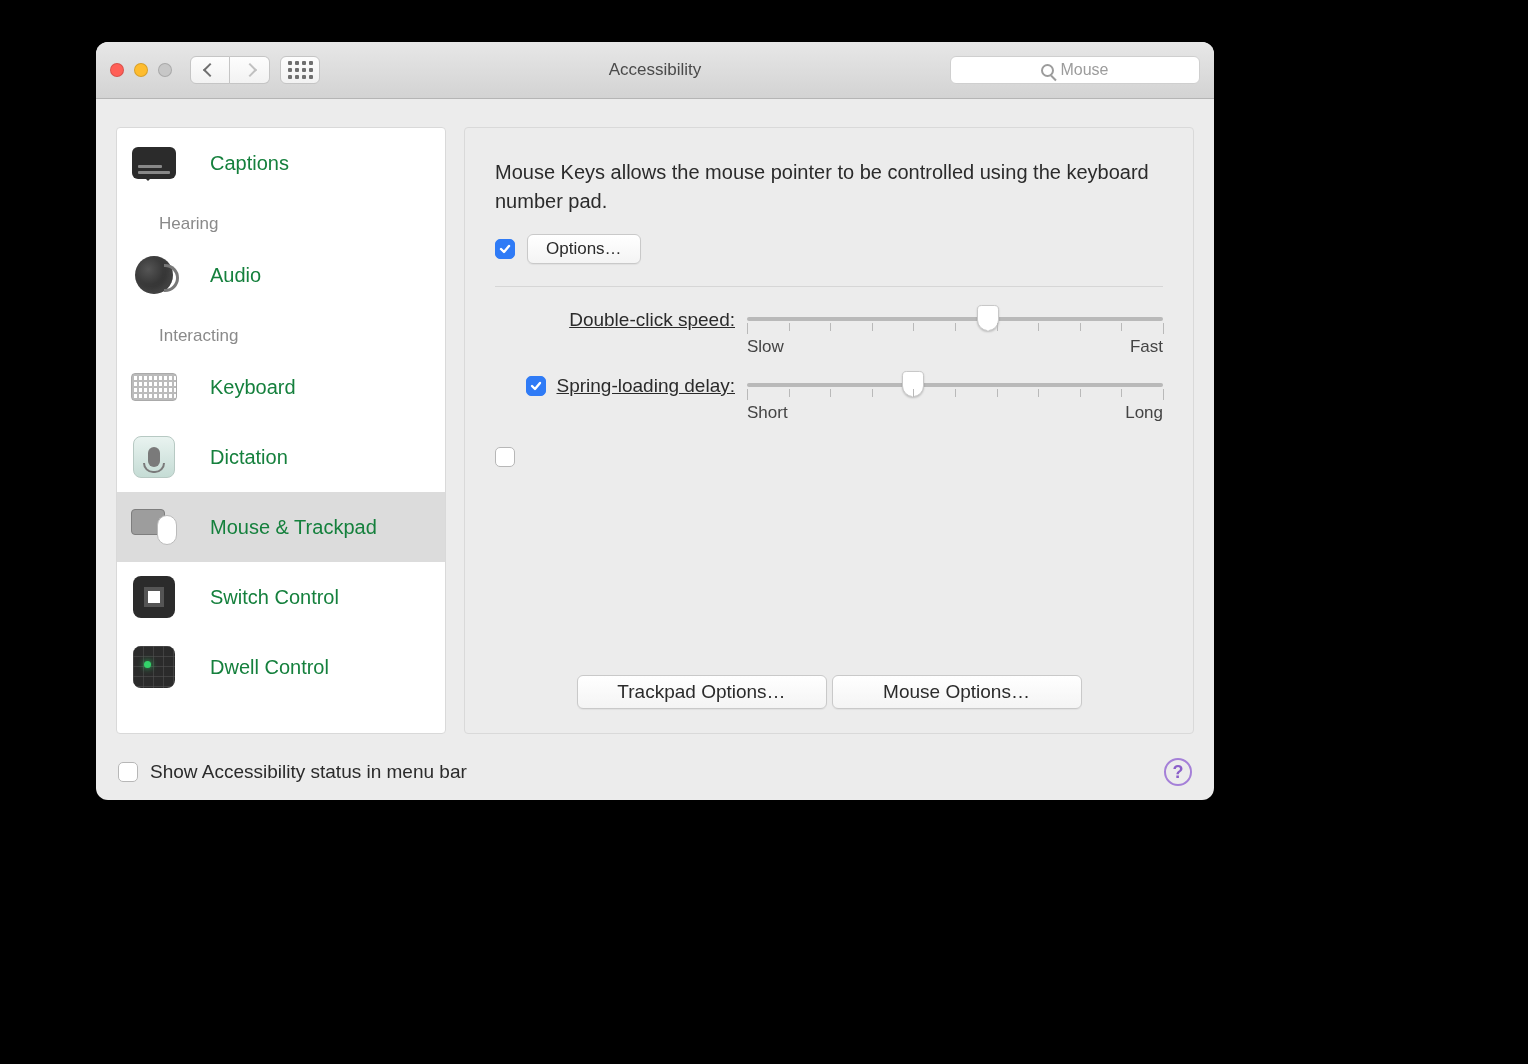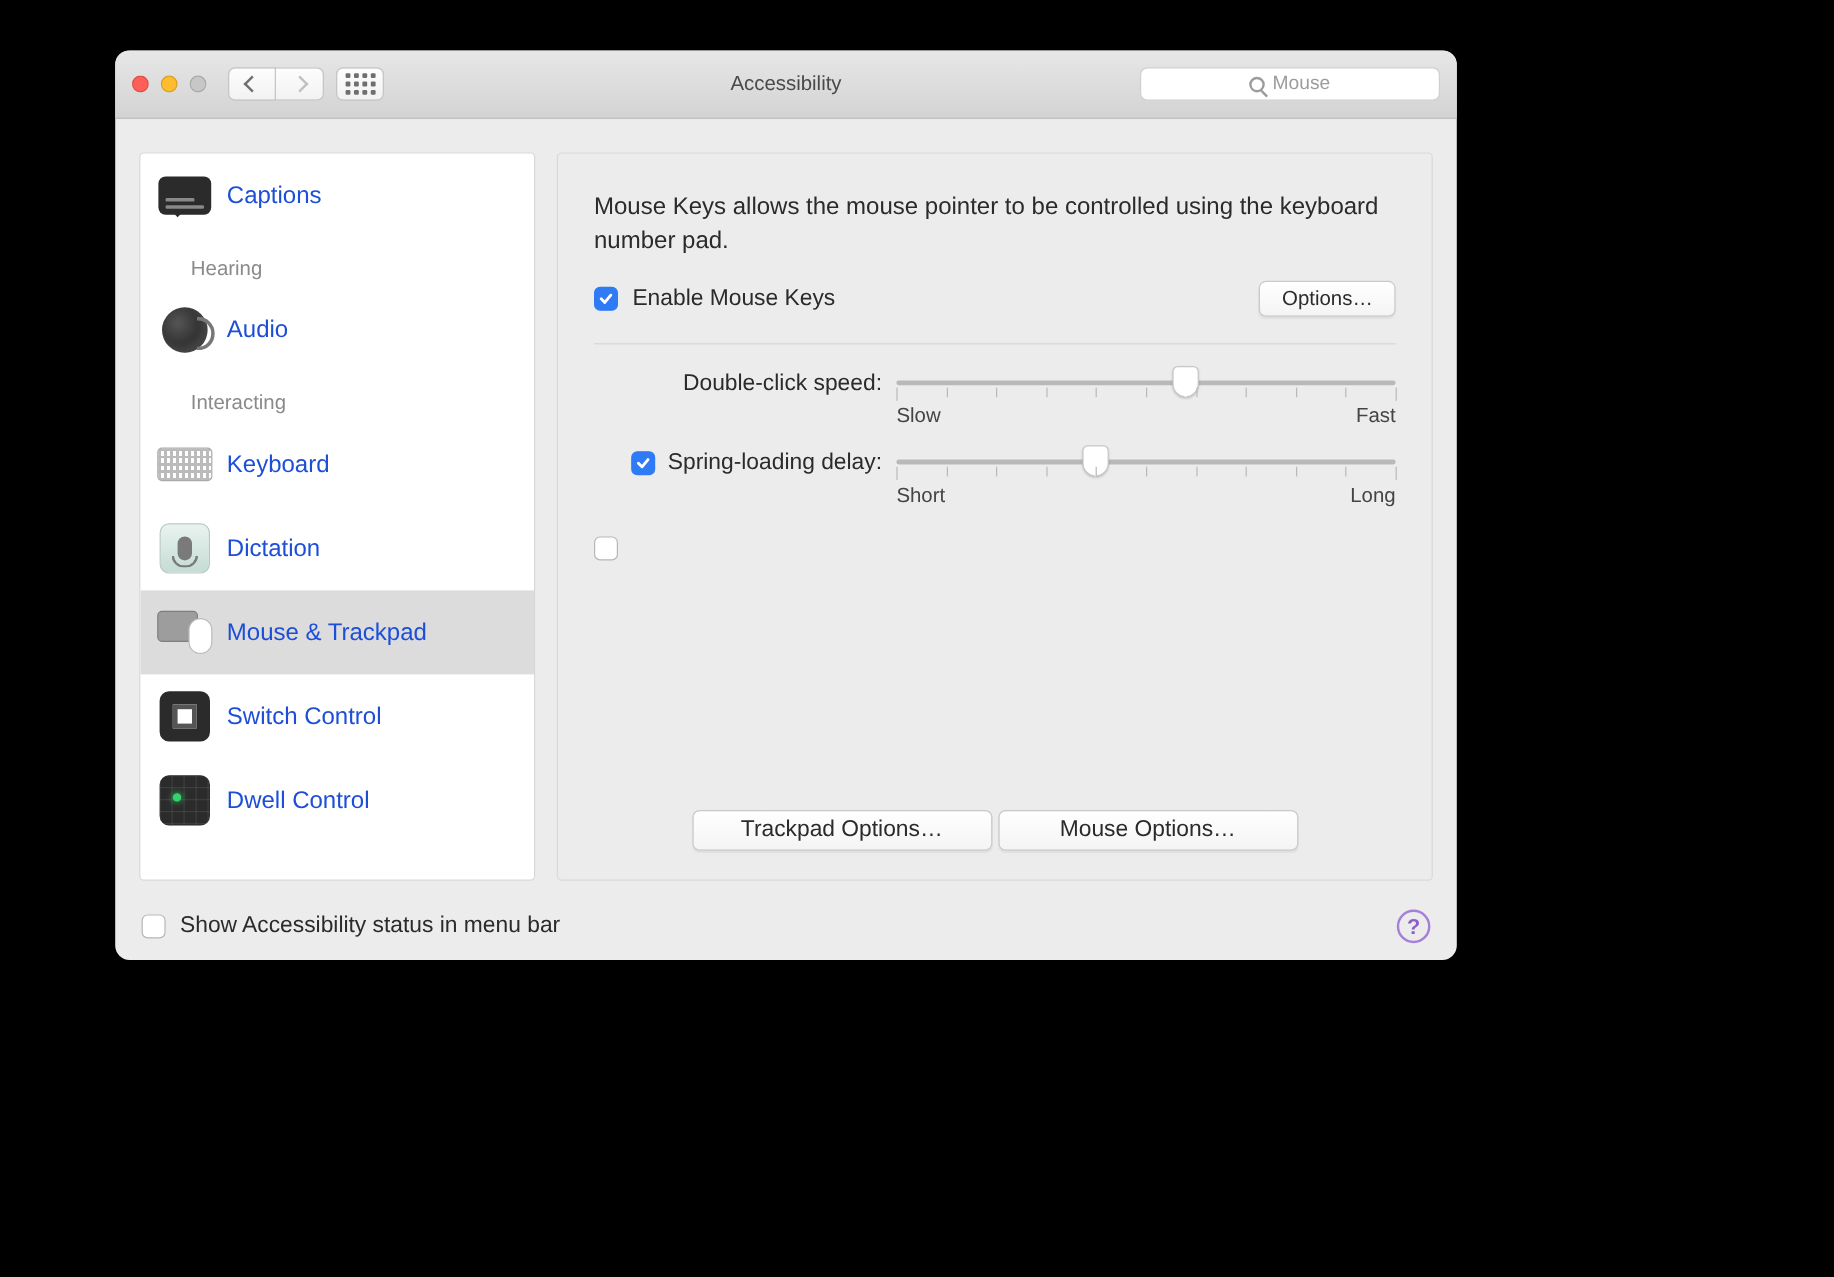--- a/index.html
+++ b/index.html
@@ -44,21 +44,21 @@
   .grid-dots{display:grid;grid-template-columns:repeat(4,4px);grid-template-rows:repeat(3,4px);gap:3px;}
   .grid-dots span{width:4px;height:4px;background:#6f6f6f;border-radius:1px;}
 
   
   .body { flex:1; display:flex; padding: 28px 20px 10px 20px; gap: 18px; }
   
   .side {
     width: 330px; background:#fff; border:1px solid #d9d9d9; border-radius:4px;
     overflow:hidden;
   }
-  .row { display:flex; align-items:center; gap:12px; height:70px; padding:0 14px; font-size:20px; color:#1d4ed8;}
+  .row { display:flex; align-items:center; gap:33px; height:70px; padding:0 14px; font-size:20px; color:#15803d;}
   .row.selected{ background:#dcdcdc;}
   .sect { height:42px; display:flex; align-items:flex-end; padding:0 14px 6px 14px; color:#8a8a8a; font-size:17px;margin-left:28px;}
   .icon { width:46px; height:46px; display:flex; align-items:center;justify-content:center; flex-shrink:0;}
   
   .ic-captions{width:44px;height:32px;background:#2b2b2b;border-radius:6px;position:relative;}
   .ic-captions::after{content:"";position:absolute;bottom:-8px;left:10px;border:6px solid transparent;border-top-color:#2b2b2b;}
   .ic-captions .sub{position:absolute;bottom:5px;left:6px;right:6px;height:3px;background:#888;border-radius:1px;}
   .ic-captions .sub2{position:absolute;bottom:11px;left:6px;right:14px;height:3px;background:#888;border-radius:1px;}
   .ic-audio{width:38px;height:38px;background:radial-gradient(circle at 35% 35%,#555,#111);border-radius:50%;position:relative;box-shadow:inset -4px -4px 6px rgba(255,255,255,.15);}
   .ic-audio::after{content:"";position:absolute;right:-6px;top:8px;width:12px;height:22px;border:3px solid #777;border-left:none;border-radius:0 20px 20px 0;}
@@ -82,21 +82,21 @@
   .chk{width:20px;height:20px;border-radius:5px;border:1px solid #b7b7b7;background:#fff;flex-shrink:0;display:flex;align-items:center;justify-content:center;}
   .chk.on{background:#2f7bf6;border-color:#2f7bf6;}
   .chk.on svg{stroke:#fff;}
   .btn{
     height:30px;padding:0 18px;background:linear-gradient(#fff,#f4f4f4);border:1px solid #c9c9c9;border-radius:6px;
     font-size:17px;color:#2b2b2b;display:inline-flex;align-items:center;justify-content:center;
     box-shadow:0 1px 1px rgba(0,0,0,.05);
   }
   hr.sep{border:none;border-top:1px solid #d6d6d6;margin:22px 0;}
   .slider-row{display:flex;align-items:flex-start;gap:12px;margin-bottom:18px;}
-  .slider-label{width:240px;text-align:center;padding-top:0;font-size:19px;display:flex;justify-content:flex-end;align-items:center;gap:10px;}
+  .slider-label{width:240px;text-align:center;padding-top:0;font-size:19px;display:flex;justify-content:flex-end;align-items:center;gap:10px;text-decoration:underline;}
   .slider-wrap{flex:1;}
   .track{position:relative;height:4px;background:#b9b9b9;border-radius:2px;margin-top:8px;}
   .ticks{position:relative;height:10px;margin-top:2px;}
   .tick{position:absolute;top:0;width:1px;height:8px;background:#b9b9b9;}
   .tick.big{height:11px;}
   .thumb{position:absolute;top:-12px;width:22px;height:26px;background:#fff;border:1px solid #c8c8c8;border-radius:5px 5px 12px 12px;transform:translateX(-50%);box-shadow:0 1px 2px rgba(0,0,0,.2);}
   .thumb::after{content:"";position:absolute;bottom:-7px;left:50%;transform:translateX(-50%);border:6px solid transparent;border-top-color:#fff;}
   .ends{display:flex;justify-content:space-between;font-size:17px;color:#444;margin-top:4px;}
   .btnrow{display:flex;justify-content:center;gap:5px;margin-top:auto;padding-top:30px;}
   .btnrow .btn{min-width:250px;height:34px;font-size:19px;}
@@ -213,21 +213,20 @@
 
     <div class="panel">
       <div class="desc">Mouse Keys allows the mouse pointer to be controlled using the keyboard number pad.</div>
 
       <div class="line">
         <div class="chk on">
           <svg width="14" height="14" viewBox="0 0 14 14" fill="none">
               <path d="M3 7l3 3 5-6" stroke-width="2.4" stroke-linecap="round" stroke-linejoin="round"></path>
             </svg>
         </div>
-        <span style="flex:1">Enable Mouse Keys</span>
         <div class="btn">Options…</div>
       </div>
 
       <hr class="sep">
 
       <div class="slider-row">
         <div class="slider-label">Double-click speed:</div>
         <div class="slider-wrap">
           <div class="track">
             <div class="thumb" id="thumb1" style="left: 58%;"></div>

